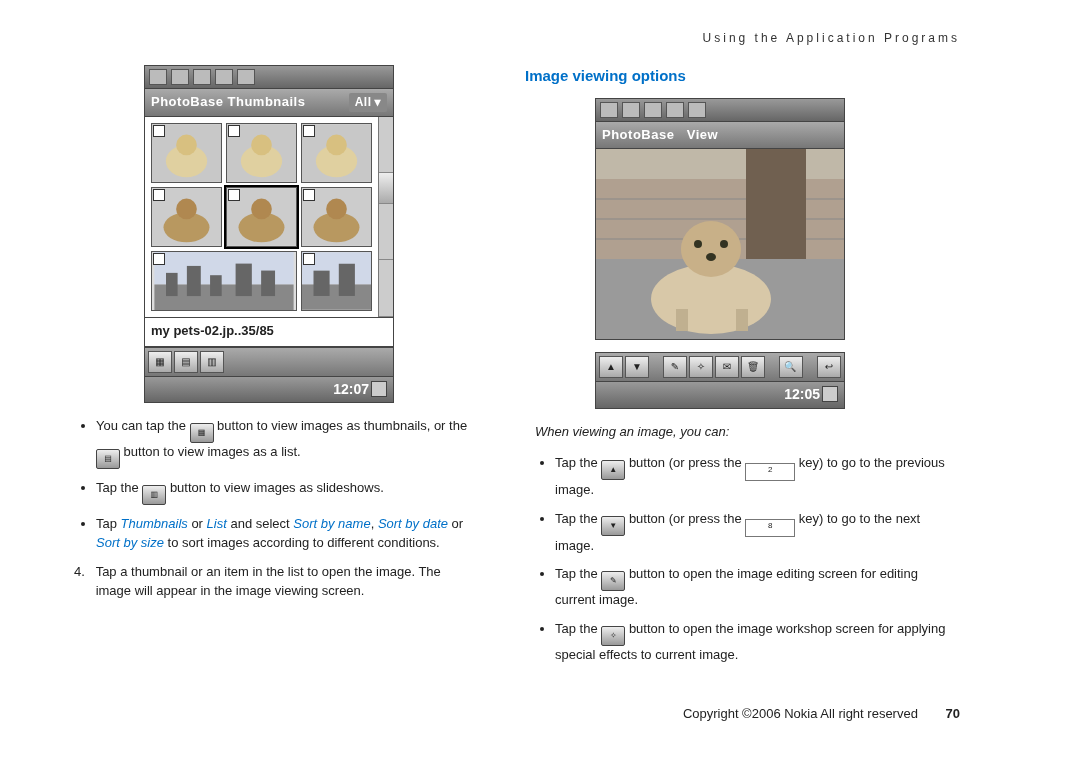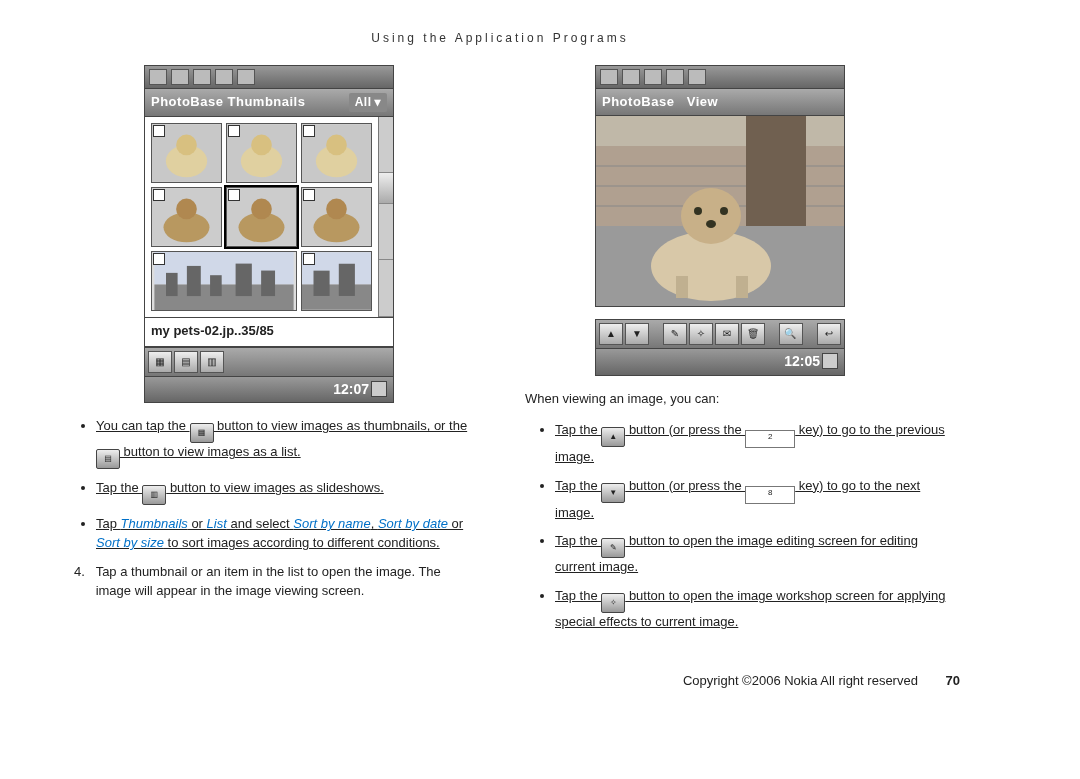--- a/index.html
+++ b/index.html
@@ -6,21 +6,21 @@
     margin: 0;
     padding: 30px 40px 20px 40px;
     font-family: "Helvetica Neue", Arial, sans-serif;
     font-size: 13px;
     color: #222;
     width: 1000px;
     box-sizing: border-box;
     line-height: 1.4;
   }
   .header-running {
-    text-align: center;
+    text-align: right;
     font-size: 12px;
     letter-spacing: 3px;
     color: #333;
     margin-bottom: 18px;
     font-weight: 300;
   }
   .two-col {
     display: flex;
     gap: 50px;
   }
@@ -38,21 +38,20 @@
     margin: 0 0 14px 0;
   }
   ul.bullets {
     margin: 8px 0 0 56px;
     padding: 0;
     list-style-type: disc;
   }
   ul.bullets li {
     margin-bottom: 10px;
     line-height: 1.45;
-    text-decoration: underline;
   }
   .numbered-cont { margin-left: 34px; line-height: 1.45; }
   .numbered-cont .n { display: inline-block; width: 18px; vertical-align: top; }
   .numbered-cont .t { display: inline-block; width: calc(100% - 22px); vertical-align: top; }
   .italic-link { font-style: italic; color: #0070c8; }
   .icon-inline {
     display: inline-block;
     width: 22px; height: 18px;
     border: 1px solid #444;
     background: linear-gradient(#eee,#999);
@@ -354,20 +353,21 @@
         <span>Tap </span><span class="italic-link">Thumbnails</span><span> or </span><span class="italic-link">List</span><span> and select </span><span class="italic-link">Sort by name</span><span>, </span><span class="italic-link">Sort by date</span><span> or </span><span class="italic-link">Sort by size</span><span> to sort images according to different conditions.</span>
       </li>
     </ul>
     <div class="numbered-cont" style="margin-top:10px;margin-left:56px;">
       <span class="n" style="margin-left:-22px;">4.</span>
       <span class="t">Tap a thumbnail or an item in the list to open the image. The image will appear in the image viewing screen.</span>
     </div>
   </div>
 
   <div class="col">
+    <h3 class="section-heading">Image viewing options</h3>
 
     <div class="phone-shot" style="margin-left:70px;">
       <div class="phone-titlebar">
         <div class="tb-ic"></div>
         <div class="tb-ic"></div>
         <div class="tb-ic"></div>
         <div class="tb-ic"></div>
         <div class="tb-ic"></div>
       </div>
       <div class="appbar">
@@ -406,21 +406,21 @@
         <div class="tbar-sep"></div>
         <div class="tool-btn">🔍</div>
         <div class="tbar-sep"></div>
         <div class="tool-btn">↩</div>
       </div>
       <div class="clockbar">
         <span>12:05</span>
       </div>
     </div>
 
-    <p style="">When viewing an image, you can:</p>
+    <p style="margin-left:10px;font-style:italic;">When viewing an image, you can:</p>
 
     <ul class="bullets" style="margin-left:30px;">
       <li>
         <span>Tap the </span><span class="icon-inline">▲</span><span> button (or press the </span><span class="key-inline"><span class="kn">2</span></span><span> key) to go to the previous image.</span>
       </li>
       <li>
         <span>Tap the </span><span class="icon-inline">▼</span><span> button (or press the </span><span class="key-inline"><span class="kn">8</span></span><span> key) to go to the next image.</span>
       </li>
       <li>
         <span>Tap the </span><span class="icon-inline">✎</span><span> button to open the image editing screen for editing current image.</span>

